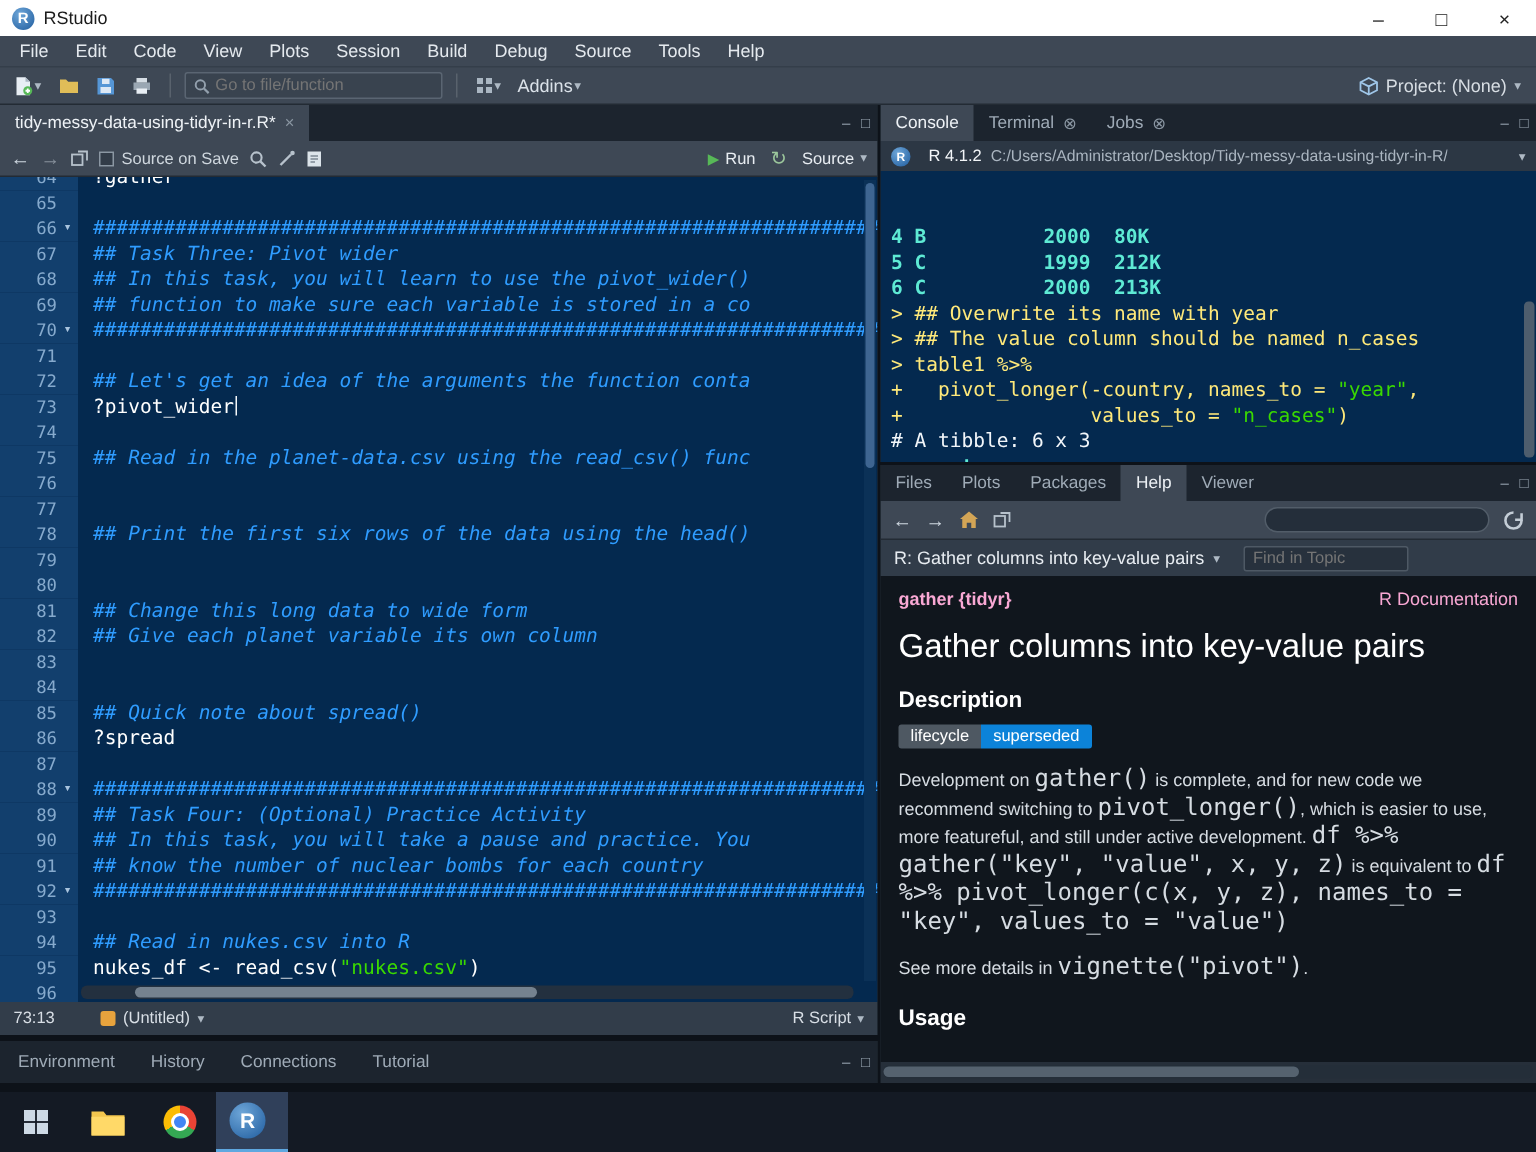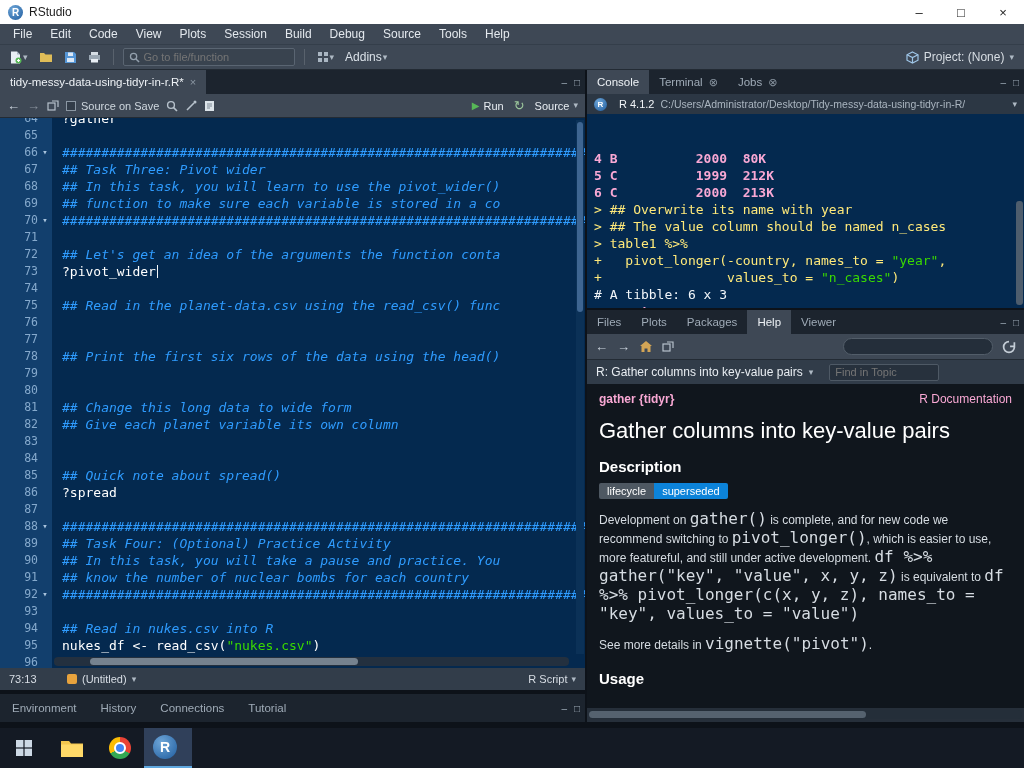--- a/index.html
+++ b/index.html
@@ -89,21 +89,21 @@
     display:flex;align-items:center;gap:6px;padding:0 7px;font-size:11px;color:#c7d0d9;}
   .r-logo.small{width:13px;height:13px;font-size:8px;}
   #console-version .ver{color:#f2f5f8;}
   #console-version .path{color:#aab5c0;font-size:10.5px;white-space:nowrap;overflow:hidden;}
   #console-version .caret{margin-left:auto;}
   #console-body{position:absolute;left:0;top:44px;right:0;bottom:0;background:#04294f;
     font-family:"DejaVu Sans Mono",monospace;font-size:13px;line-height:17px;padding:2px 7px;
     white-space:pre;overflow:hidden;}
   .cline{height:17px;}
   .con-out{color:#f2f6fa;}
-  .con-outb{color:#f9a8d4;font-weight:bold;}
+  .con-outb{color:#5eead4;font-weight:bold;}
   .con-cmd{color:#ffe97a;}
   .con-str{color:#3ad900;}
   #console-vscroll{position:absolute;right:1px;top:46px;bottom:3px;width:7px;}
   #console-vscroll .thumb{position:absolute;left:0;top:45%;width:7px;height:55%;background:#4e5d6d;border-radius:3px;}
 
   
   #help-nav{position:absolute;left:0;top:24px;width:100%;height:26px;background:#3e4855;
     border-bottom:1px solid #232b34;display:flex;align-items:center;gap:9px;padding:0 8px;}
   #help-search{margin-left:auto;display:flex;align-items:center;gap:4px;width:150px;height:17px;
     background:#242e3a;border:1px solid #525d69;border-radius:9px;padding:0 7px;}

